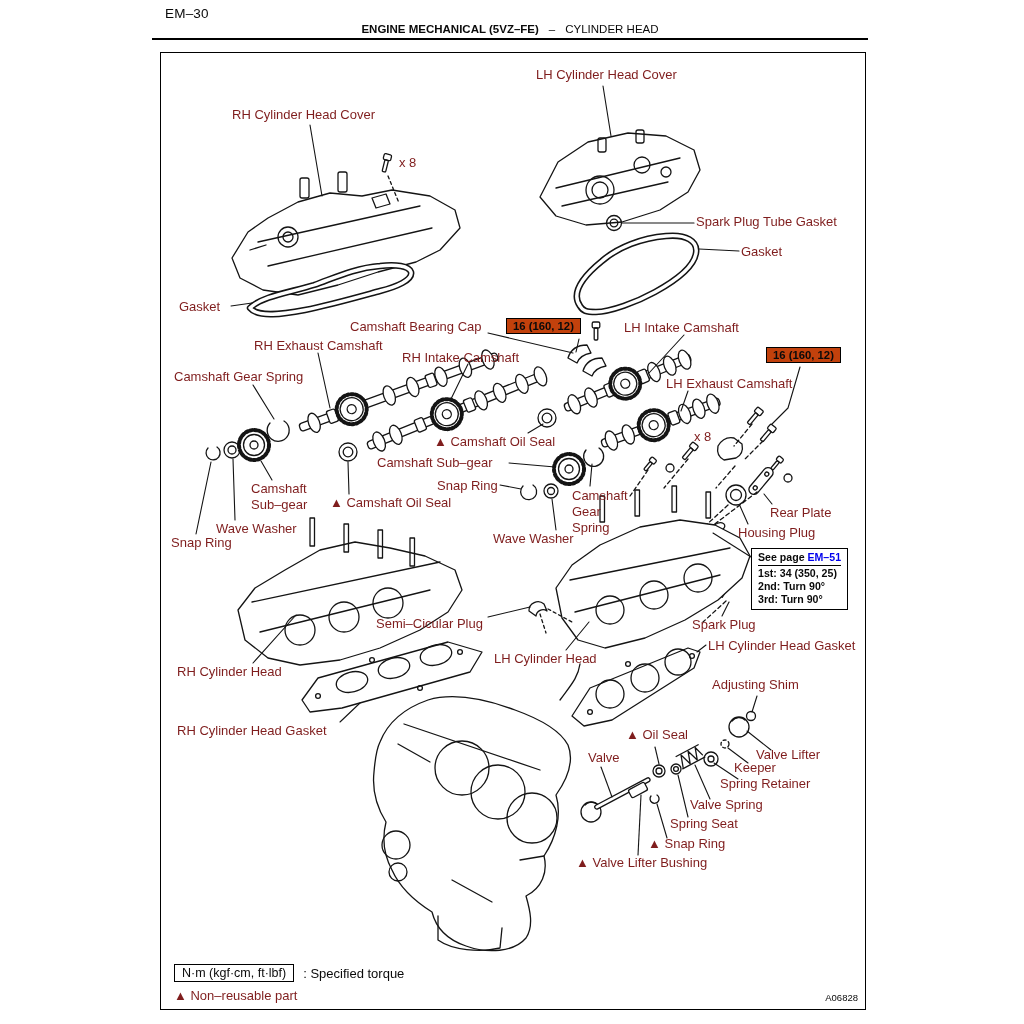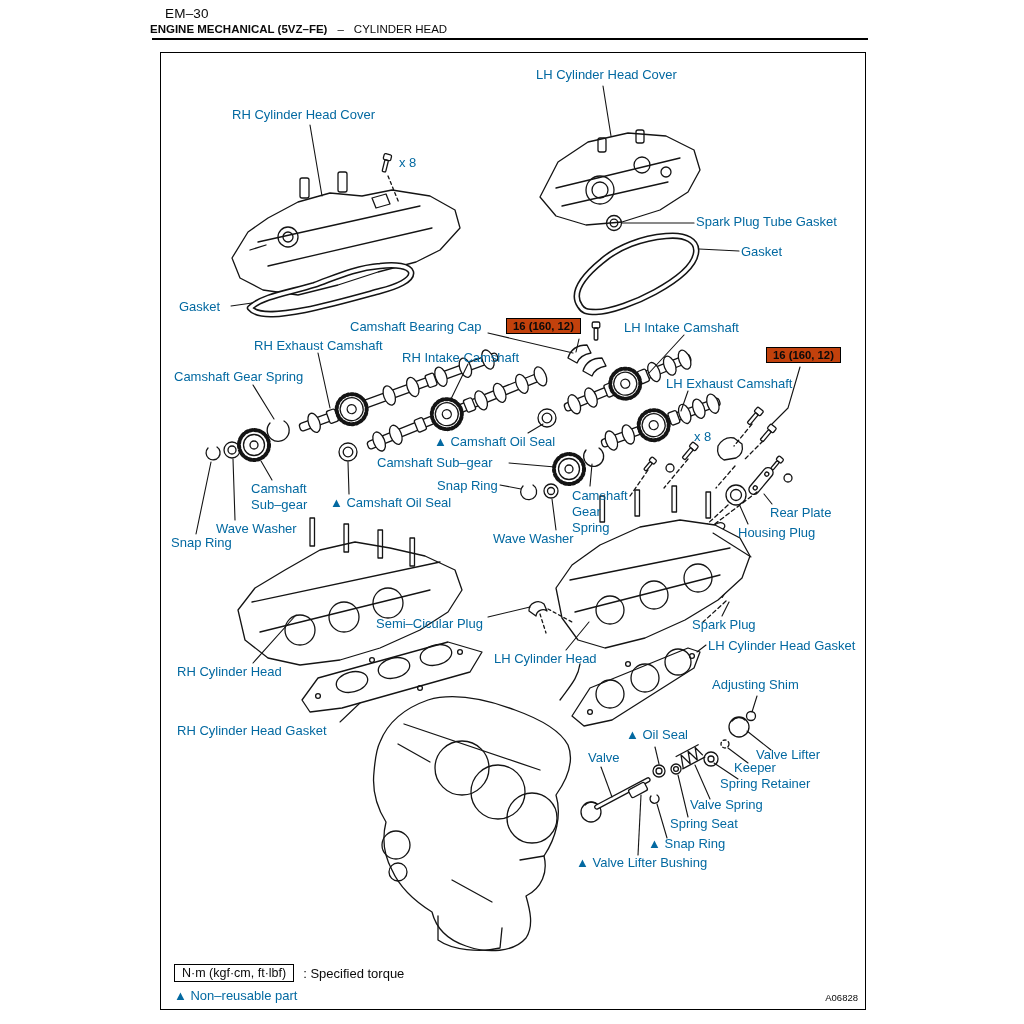--- a/index.html
+++ b/index.html
@@ -1,25 +1,25 @@
 <!DOCTYPE html>
 <html><head>
 <meta charset="utf-8">
 <style>
   html,body{margin:0;padding:0;background:#fff;}
   body{width:1024px;height:1024px;position:relative;font-family:"Liberation Sans",sans-serif;color:#0a0a0a;}
   .page{position:absolute;inset:0;background:#ffffff;overflow:hidden;}
   .pageno{position:absolute;left:165px;top:6px;font-size:13.5px;font-weight:normal;letter-spacing:.2px;}
-  .hdr{position:absolute;left:150px;top:23px;width:720px;text-align:left;font-size:11.5px;white-space:nowrap;}
+  .hdr{position:absolute;left:150px;top:23px;width:720px;text-align:center;font-size:11.5px;white-space:nowrap;}
   .hdr .t1{font-weight:bold;}
   .hdr .sep{margin:0 10px;font-weight:normal;}
   .hdr-rule{position:absolute;left:152px;top:38px;width:716px;height:2.2px;background:#000;}
   .frame{position:absolute;left:160px;top:52px;width:704px;height:956px;border:1.6px solid #000;background:#fff;}
   svg.art{position:absolute;left:0;top:0;width:1024px;height:1024px;}
-  .lbl{position:absolute;font-size:13px;line-height:1.22;white-space:nowrap;color:#0369a1;}
+  .lbl{position:absolute;font-size:13px;line-height:1.22;white-space:nowrap;color:#7f1d1d;}
   .ml{white-space:pre-line;}
   .tbox{position:absolute;border:1.6px solid #000;background:#c2410c;font-weight:bold;font-size:11.3px;padding:1px 6px;white-space:nowrap;}
   .spec{position:absolute;border:1.4px solid #000;background:#fff;font-size:10.6px;font-weight:bold;line-height:1.22;padding:2px 6px 3px 6px;white-space:nowrap;}
   .spec .row1{border-bottom:1.3px solid #000;padding-bottom:1px;margin-bottom:1px;}
   .spec .lnk{color:#0000ee;}
   .legend-row{position:absolute;display:flex;align-items:center;}
   .legend-box{border:1.4px solid #000;background:#fff;font-size:12.5px;padding:1px 7px;white-space:nowrap;}
   .legend-txt{font-size:13px;margin-left:9px;white-space:nowrap;}
   .figcode{position:absolute;font-size:9.5px;text-align:right;width:60px;}
 </style>
@@ -380,20 +380,26 @@
   <div class="lbl" style="left:330px;top:495px">▲ Camshaft Oil Seal</div>
   <div class="lbl" style="left:216px;top:521px">Wave Washer</div>
   <div class="lbl" style="left:171px;top:535px">Snap Ring</div>
   <div class="lbl ml" style="left:572px;top:488px">Camshaft
 Gear
 Spring</div>
   <div class="lbl" style="left:493px;top:531px">Wave Washer</div>
   <div class="lbl" style="left:770px;top:505px">Rear Plate</div>
   <div class="lbl" style="left:738px;top:525px">Housing Plug</div>
 
+  <div class="spec" style="left:751px;top:548px">
+    <div class="row1"><span>See page </span><span class="lnk">EM–51</span></div>
+    <div>1st: 34 (350, 25)</div>
+    <div>2nd: Turn 90°</div>
+    <div>3rd: Turn 90°</div>
+  </div>
 
   <div class="lbl" style="left:376px;top:616px">Semi–Cicular Plug</div>
   <div class="lbl" style="left:692px;top:617px">Spark Plug</div>
   <div class="lbl" style="left:494px;top:651px">LH Cylinder Head</div>
   <div class="lbl" style="left:177px;top:664px">RH Cylinder Head</div>
   <div class="lbl" style="left:708px;top:638px">LH Cylinder Head Gasket</div>
   <div class="lbl" style="left:712px;top:677px">Adjusting Shim</div>
   <div class="lbl" style="left:177px;top:723px">RH Cylinder Head Gasket</div>
   <div class="lbl" style="left:626px;top:727px">▲ Oil Seal</div>
   <div class="lbl" style="left:588px;top:750px">Valve</div>

